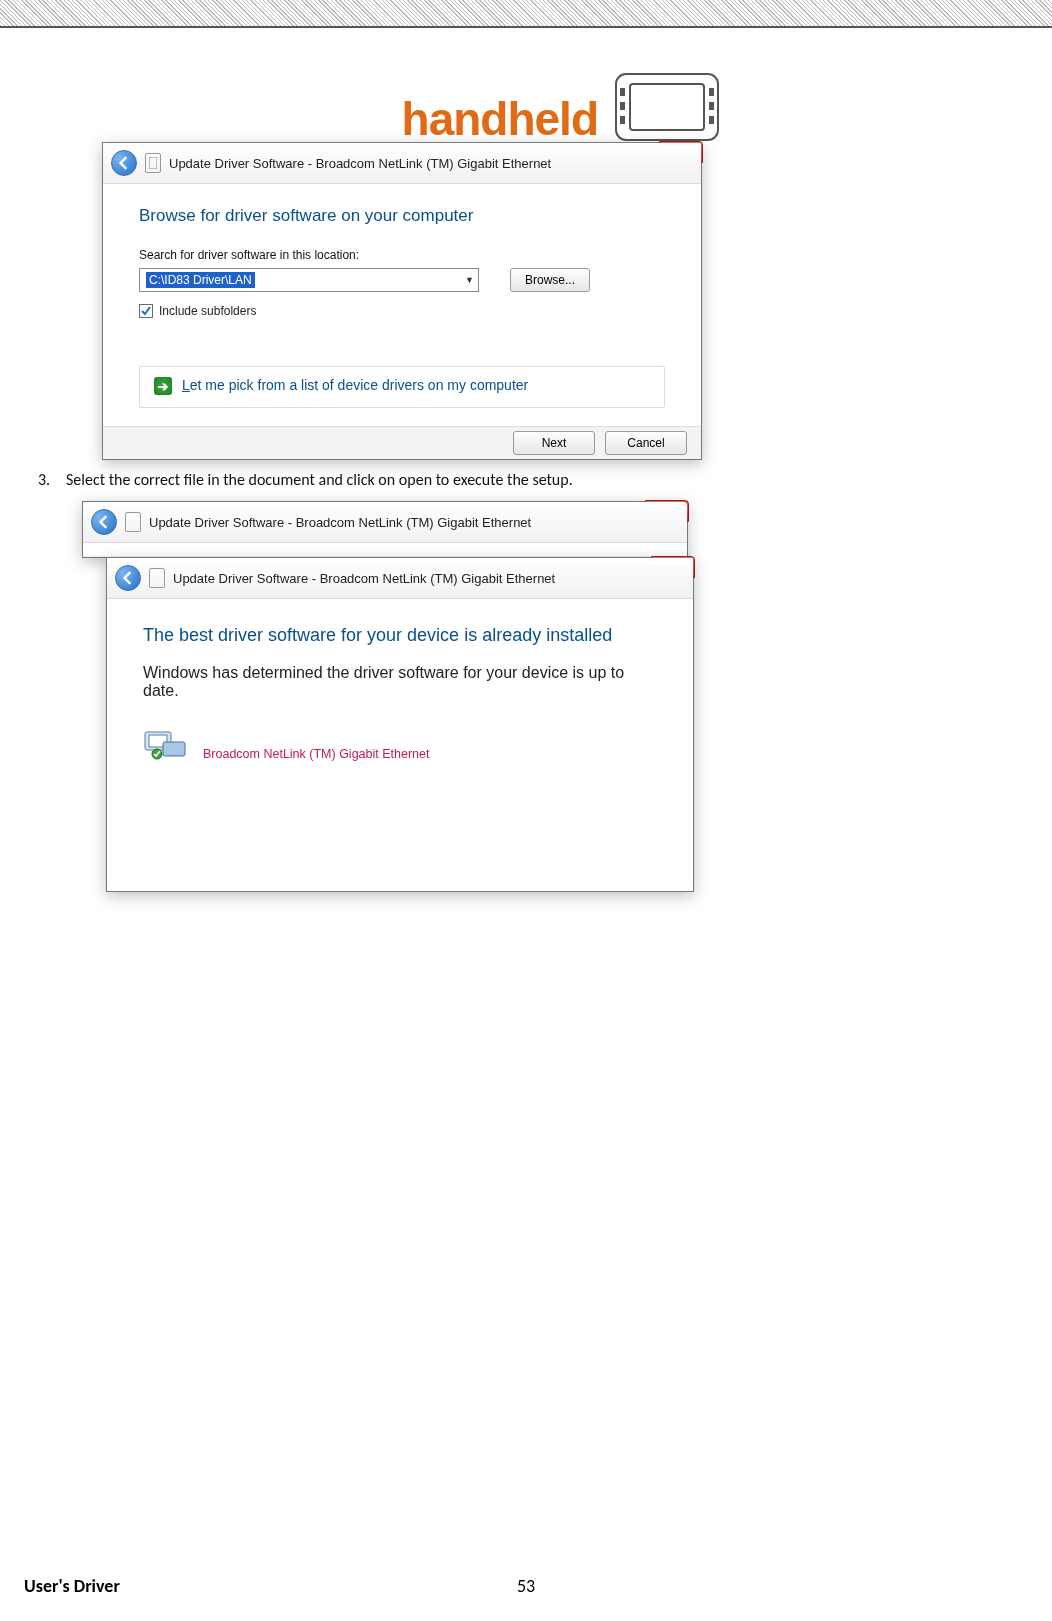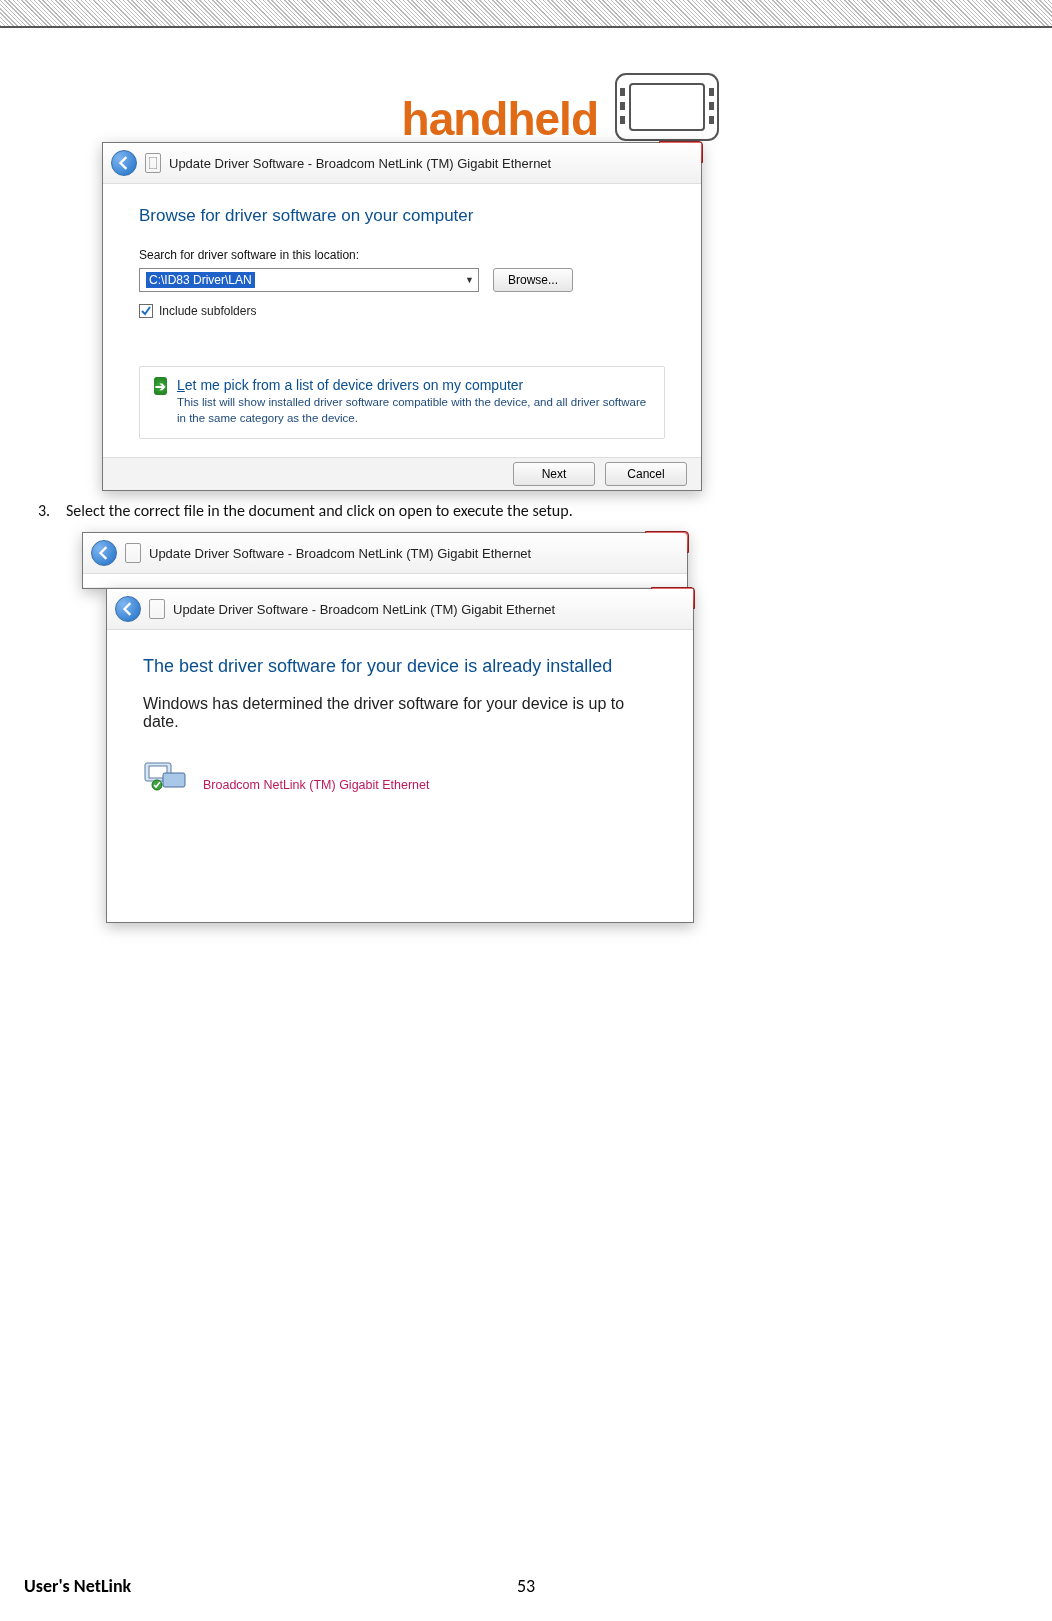--- a/index.html
+++ b/index.html
@@ -71,21 +71,21 @@
   }
   .back-circle svg { width:14px;height:14px;color:#fff; }
   .dev-icon {
     width:16px;height:20px;border:1px solid #999;border-radius:2px;
     display:flex;align-items:center;justify-content:center;
   }
   .win-title { font-size:13px; color:#222; }
   .win-body { padding: 22px 36px 18px 36px; }
   .heading-blue { color:#0a4f8f; font-size:17px; margin-bottom:22px; }
   .label-sm { font-size:12px; color:#111; margin-bottom:6px; }
-  .path-row { display:flex; gap:14px; align-items:center; margin-bottom:12px;}
+  .path-row { display:flex; gap:31px; align-items:center; margin-bottom:12px;}
   .path-combo {
     flex:0 0 340px; height:24px;
     border:1px solid #888; background:#fff;
     display:flex;align-items:center;justify-content:space-between;padding:0 4px 0 6px;
     font-size:12px;
   }
   .path-combo .sel { background:#1e62c9;color:#fff;padding:1px 3px; }
   .path-combo .dd { color:#333;font-size:9px; }
   .btn {
     height:24px;padding:0 14px;font-size:12px;
@@ -202,21 +202,20 @@
                 <path d="M1 5 L4 8 L9 1" stroke="currentColor" stroke-width="2" fill="none"></path>
               </svg>
           </div>
           <span>Include subfolders</span>
         </div>
 
         <div class="option-panel">
           <div class="arrow-green">➔</div>
           <div>
             <div class="option-title"><u>L</u><span>et me pick from a list of device drivers on my computer</span></div>
-            <div class="option-desc">This list will show installed driver software compatible with the device, and all driver software in the same category as the device.</div>
           </div>
         </div>
       </div>
       <div class="win-footer">
         <div class="btn footer-btn">Next</div>
         <div class="btn footer-btn">Cancel</div>
       </div>
     </div>
   </div>
 
@@ -275,15 +274,15 @@
           </div>
           <div class="driver-name">Broadcom NetLink (TM) Gigabit Ethernet</div>
         </div>
       </div>
     </div>
   </div>
 
 </div>
 
 <div class="page-footer">
-  <div class="footer-left">User's NetLink</div>
+  <div class="footer-left">User's Driver</div>
   <div class="footer-center">53</div>
 </div>
 
 </body></html>

